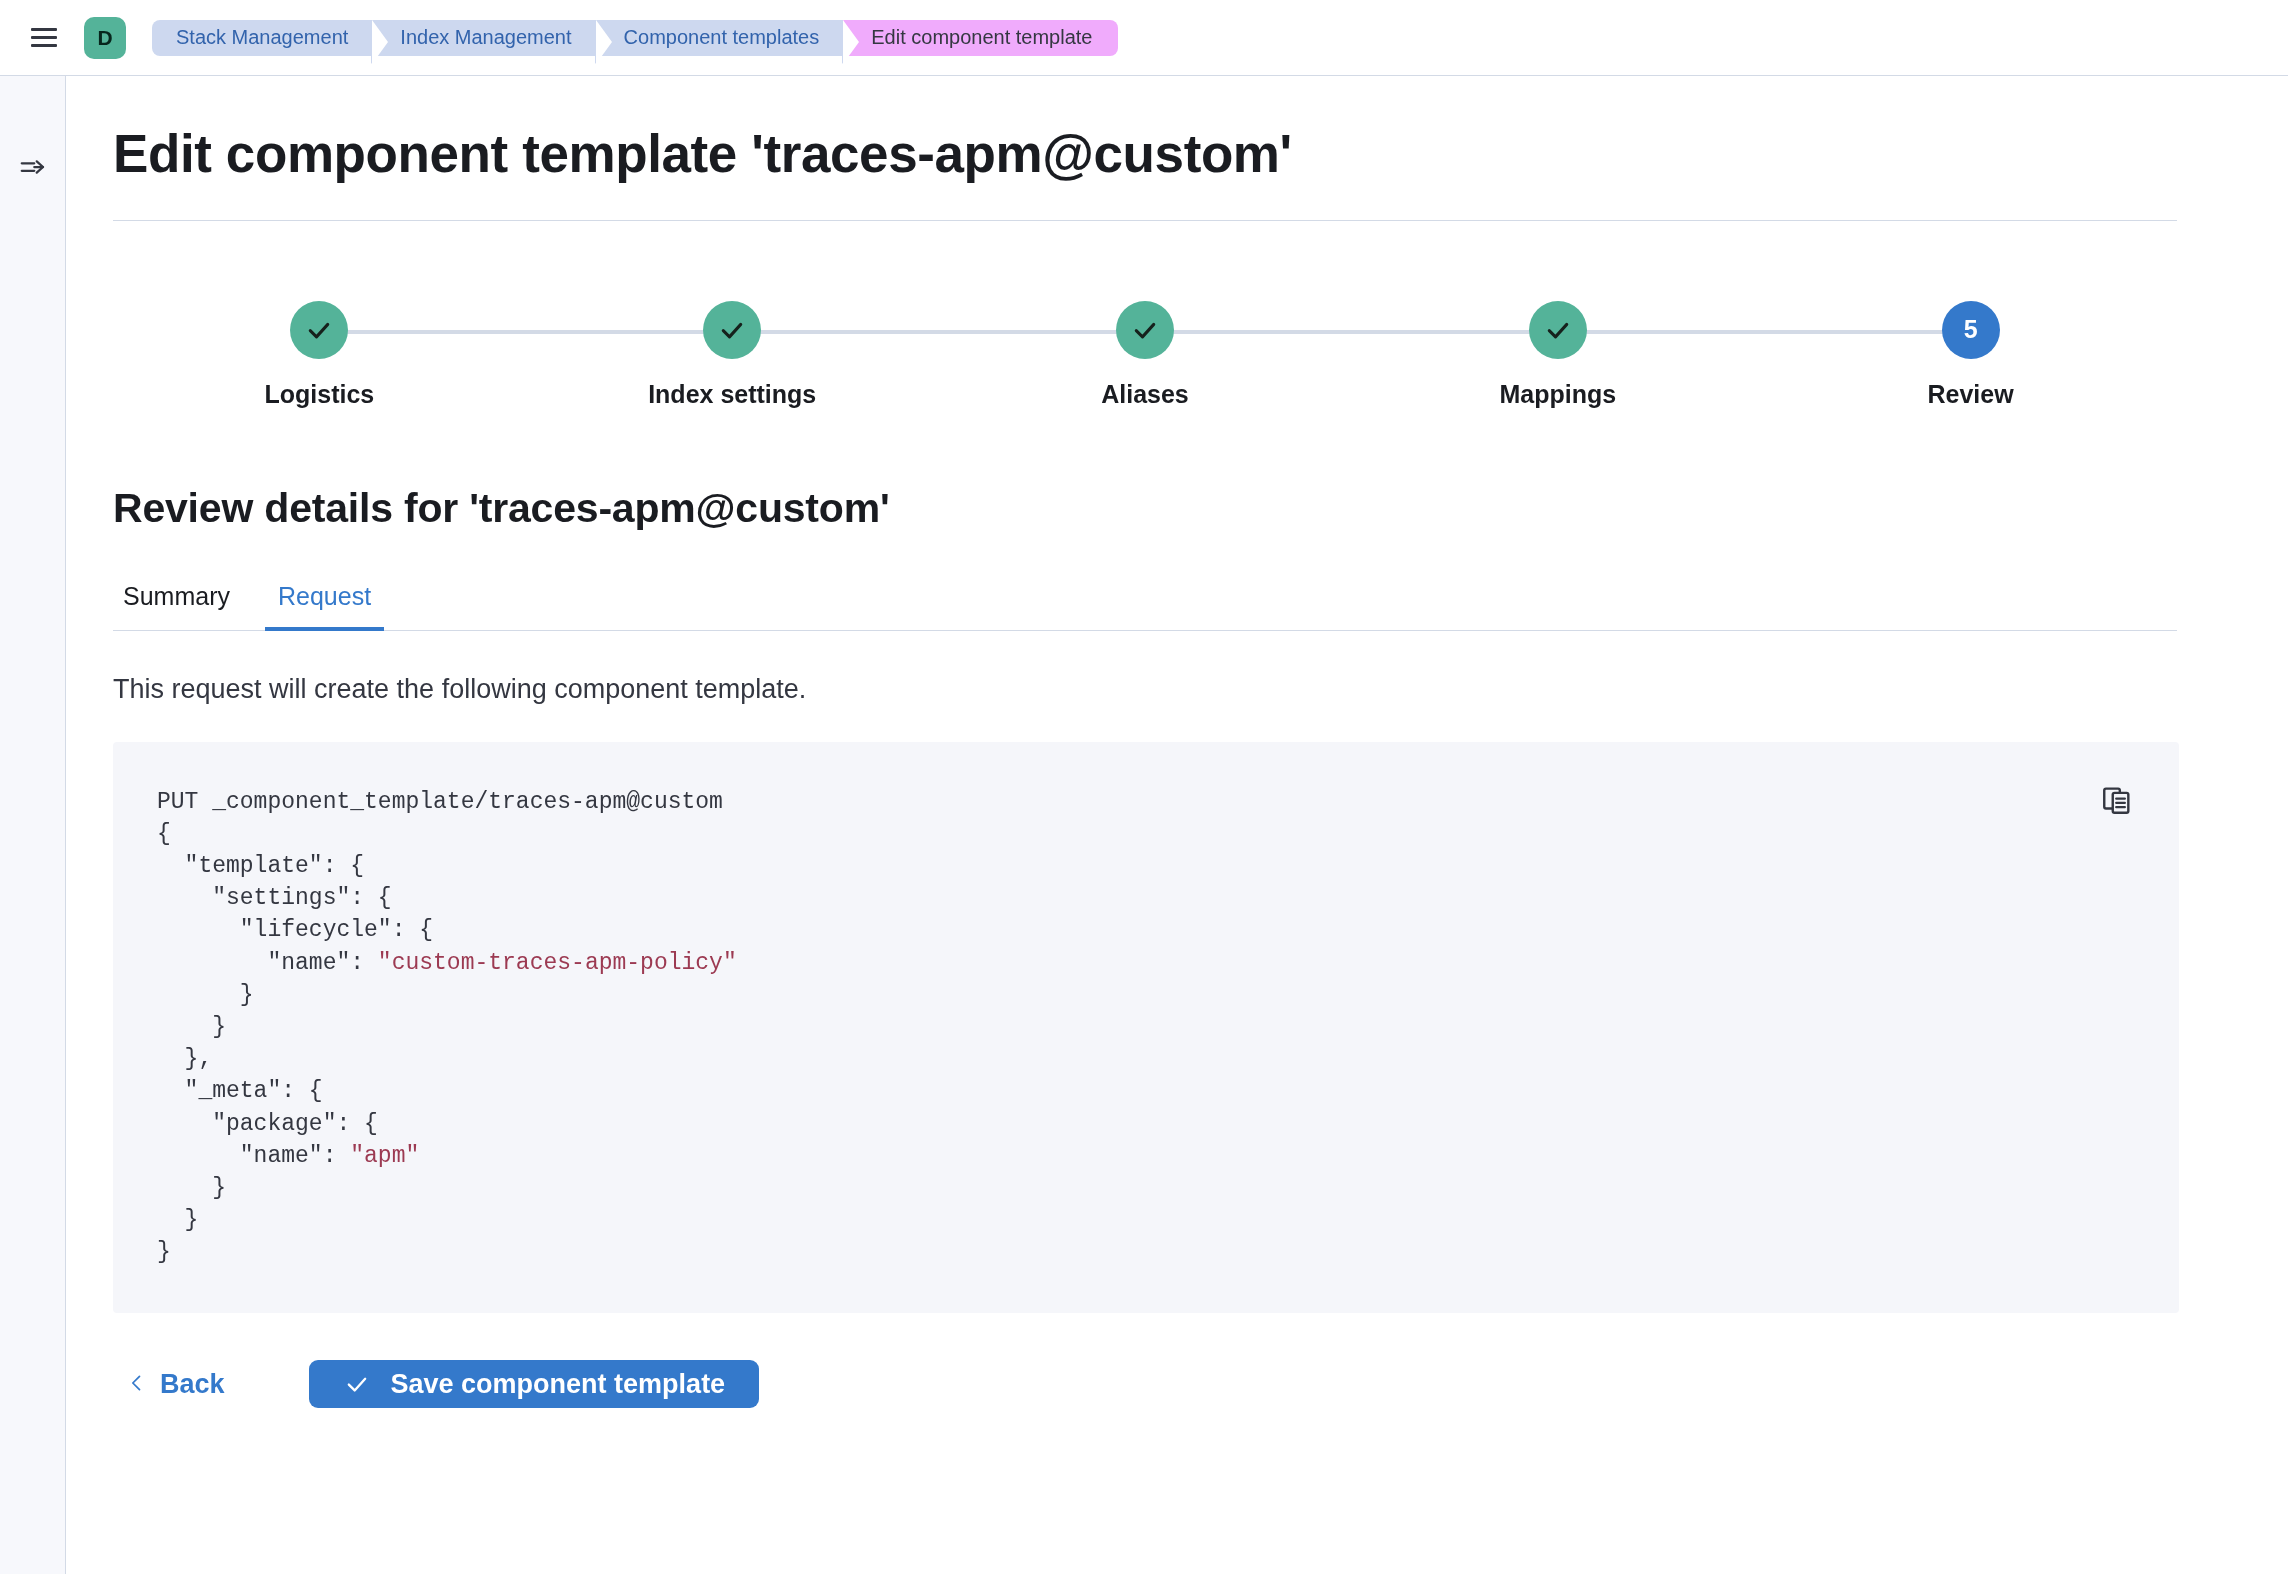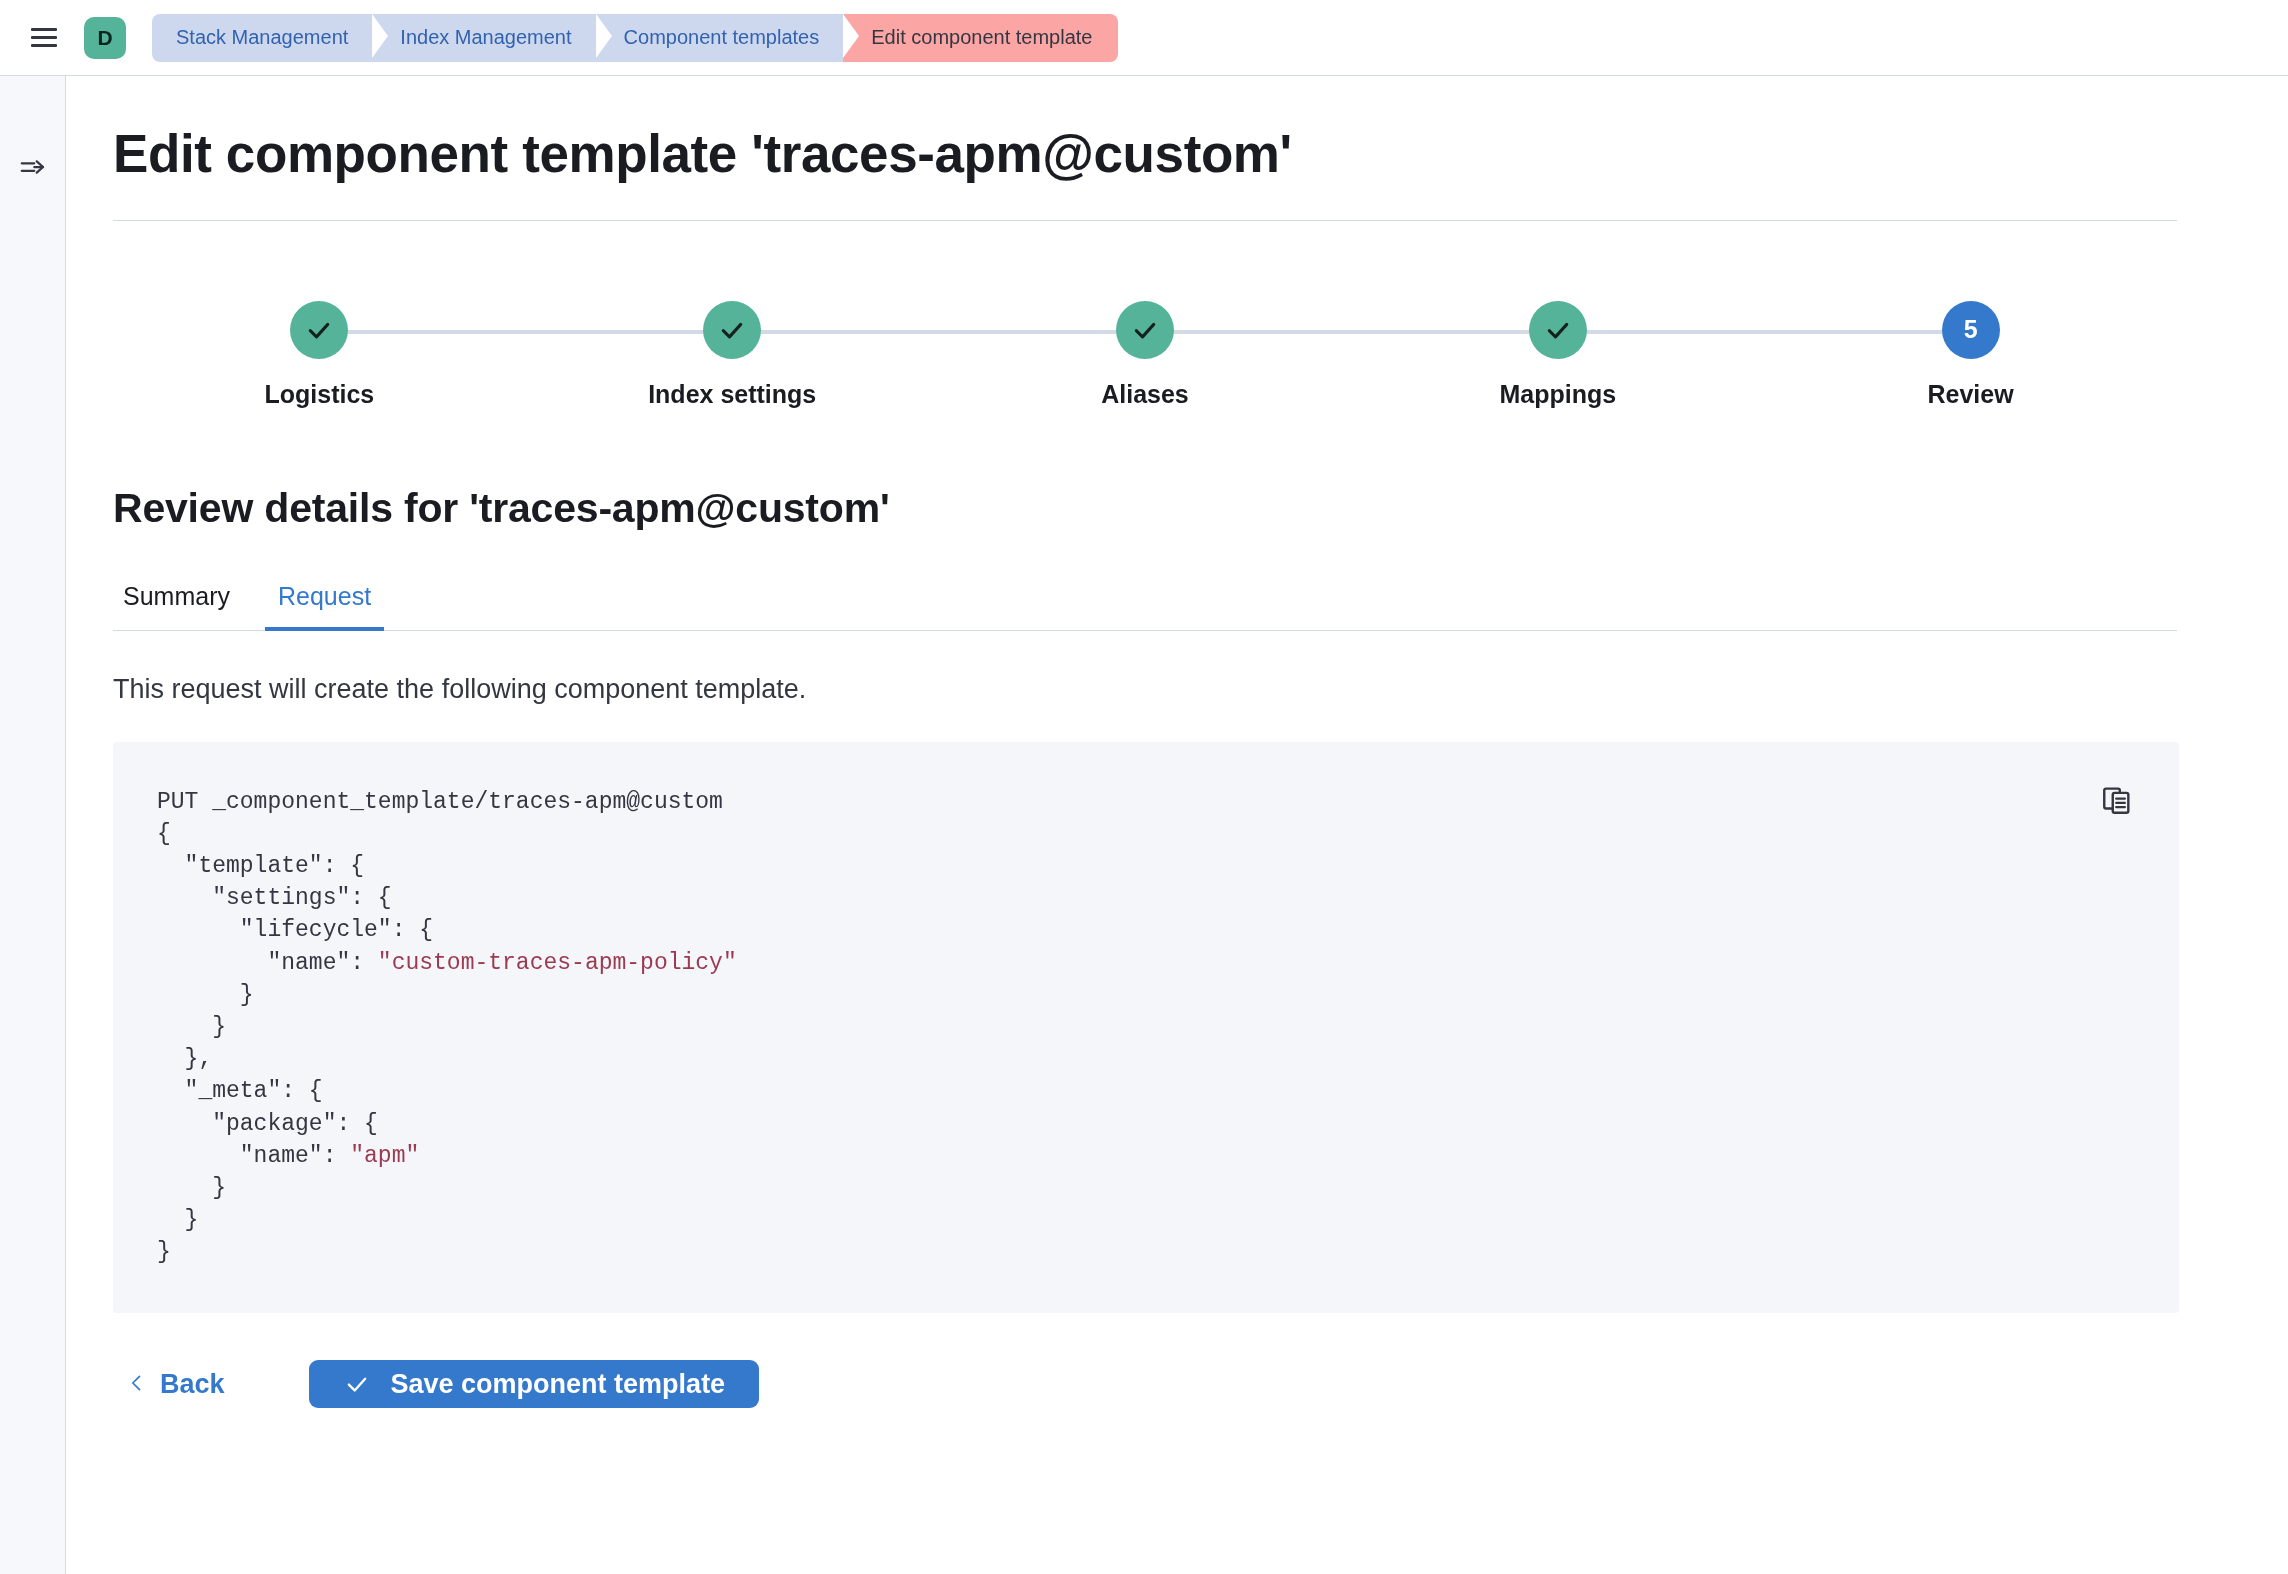--- a/index.html
+++ b/index.html
@@ -52,21 +52,21 @@
   }
 
   
   .breadcrumbs {
     display: flex;
     align-items: center;
     height: 44px;
   }
   .crumb {
     position: relative;
-    height: 48px;
+    height: 36px;
     display: flex;
     align-items: center;
     padding: 0 24px 0 28px;
     font-size: 20px;
     white-space: nowrap;
     background: #cdd8ef;
     color: #3263ac;
     cursor: pointer;
   }
   .crumb:first-child {
@@ -88,21 +88,21 @@
     content: "";
     position: absolute;
     left: 0; top: 0;
     width: 0; height: 0;
     border-top: 22px solid transparent;
     border-bottom: 22px solid transparent;
     border-left: 16px solid #ffffff;
     z-index: 3;
   }
   .crumb.last {
-    background: #fca5a5;
+    background: #f0abfc;
     color: #343741;
     border-top-right-radius: 8px;
     border-bottom-right-radius: 8px;
     cursor: default;
     padding-right: 26px;
   }
 
   
   .rail {
     position: absolute;

